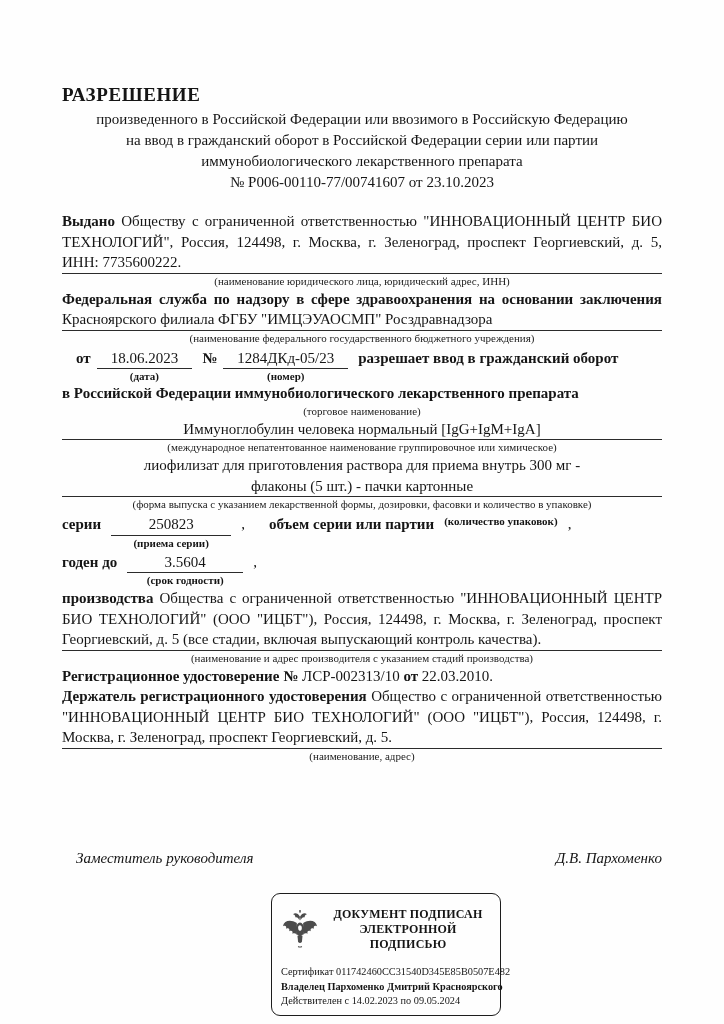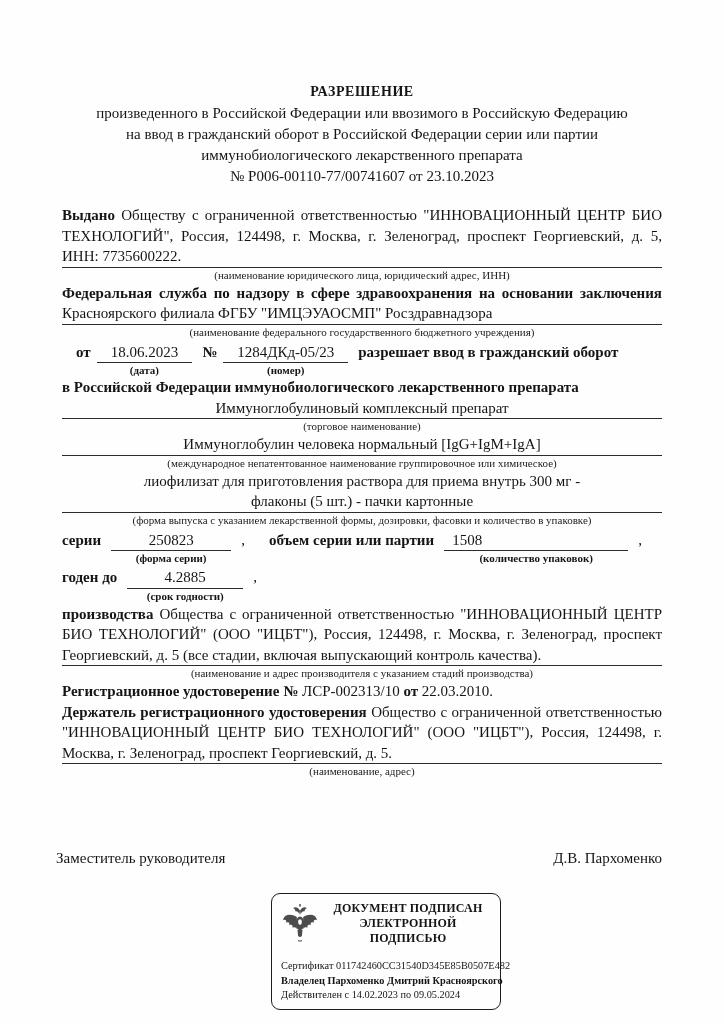--- a/index.html
+++ b/index.html
@@ -10,47 +10,47 @@
     background:#fefefe;
     color:#151515;
     font-family:"Liberation Serif","DejaVu Serif",serif;
     font-size:15px;
     box-sizing:border-box;
     padding:84px 62px 0 62px;
     overflow:hidden;
     box-shadow:0 0 6px rgba(0,0,0,.25);
   }
   
-  .doc-title{text-align:center;font-weight:bold;font-size:14px;letter-spacing:.6px;margin-bottom:3px;}
+  .doc-title{font-weight:bold;font-size:19px;letter-spacing:.6px;margin-bottom:3px;}
   .subtitle-line{text-align:center;font-size:15px;line-height:21px;}
   .body{margin-top:18px;}
   
   .para{margin:0;text-align:justify;line-height:20.5px;}
   .ruled{border-bottom:1.1px solid #2b2b2b;}
   .caption{text-align:center;font-size:11px;line-height:15px;color:#1c1c1c;}
   b{font-weight:bold;}
   
   .center-line{text-align:center;line-height:20.5px;border-bottom:1.1px solid #2b2b2b;}
   .center-line .ln{display:block;}
   
   .formrow{display:flex;align-items:flex-start;line-height:20.5px;}
   .formrow .lbl{white-space:nowrap;}
   .field{display:inline-flex;flex-direction:column;vertical-align:top;}
   .field .fv{border-bottom:1.1px solid #2b2b2b;text-align:center;line-height:20.5px;padding:0 14px;white-space:nowrap;}
   .field .fc{font-size:11px;line-height:14px;text-align:center;font-weight:bold;}
   .field.left .fv{text-align:left;padding:0 8px;}
   .gap6{width:6px;flex:none;} .gap10{width:10px;flex:none;} .gap24{width:24px;flex:none;}
   .indent{width:14px;flex:none;}
   
-  .sig-row{position:absolute;left:56px;right:62px;top:850px;display:flex;justify-content:space-between;font-size:15px;}
+  .sig-row{position:absolute;left:76px;right:62px;top:850px;display:flex;justify-content:space-between;font-size:15px;font-style:italic;}
   
   .stamp{
     position:absolute;left:271px;top:893px;width:230px;
     border:1.6px solid #1d1d1d;border-radius:9px;
-    box-sizing:border-box;padding:7px 9px 6px 9px;background:#fefefe;
+    box-sizing:border-box;padding:13px 9px 6px 9px;background:#fefefe;
   }
   .stamp-head{display:flex;align-items:center;}
   .stamp-emblem{flex:none;width:38px;height:40px;margin-right:6px;}
   .stamp-title{flex:1;text-align:center;font-weight:bold;font-size:12px;line-height:15px;letter-spacing:.2px;}
   .stamp-lines{margin-top:13px;font-size:10.3px;line-height:14.5px;white-space:nowrap;}
   .stamp-lines .owner{font-weight:bold;}
 </style>
 </head>
 <body>
 
@@ -86,57 +86,55 @@
       <span class="field">
         <span class="fv">1284ДКд-05/23</span>
         <span class="fc">(номер)</span>
       </span>
       <span class="gap10"></span>
       <b class="lbl">разрешает ввод в гражданский оборот</b>
     </div>
 
     <p class="para"><b>в Российской Федерации иммунобиологического лекарственного препарата</b></p>
 
-    <div class="center-line"><span>Иммуноглобулиновый комплексный препарат</span></div>
     <div class="caption">(торговое наименование)</div>
 
     <div class="center-line"><span>Иммуноглобулин человека нормальный [IgG+IgM+IgA]</span></div>
     <div class="caption">(международное непатентованное наименование группировочное или химическое)</div>
 
     <div class="center-line">
       <span class="ln">лиофилизат для приготовления раствора для приема внутрь 300 мг -</span>
       <span class="ln">флаконы (5 шт.) - пачки картонные</span>
     </div>
     <div class="caption">(форма выпуска с указанием лекарственной формы, дозировки, фасовки и количество в упаковке)</div>
 
     <div class="formrow" style="margin-top:2px;">
       <b class="lbl">серии</b>
       <span class="gap10"></span>
       <span class="field">
         <span class="fv" style="min-width:92px;">250823</span>
-        <span class="fc">(форма серии)</span>
+        <span class="fc">(приема серии)</span>
       </span>
       <span class="gap10"></span>
       <span class="lbl">,</span>
       <span class="gap24"></span>
       <b class="lbl">объем серии или партии</b>
       <span class="gap10"></span>
       <span class="field left">
-        <span class="fv" style="min-width:168px;">1508</span>
         <span class="fc">(количество упаковок)</span>
       </span>
       <span class="gap10"></span>
       <span class="lbl">,</span>
     </div>
 
     <div class="formrow" style="margin-top:2px;">
       <b class="lbl">годен до</b>
       <span class="gap10"></span>
       <span class="field">
-        <span class="fv" style="min-width:88px;">4.2885</span>
+        <span class="fv" style="min-width:88px;">3.5604</span>
         <span class="fc">(срок годности)</span>
       </span>
       <span class="gap10"></span>
       <span class="lbl">,</span>
     </div>
 
     <p class="para ruled" style="margin-top:1px;"><b>производства</b> <span>Общества с ограниченной ответственностью "ИННОВАЦИОННЫЙ ЦЕНТР БИО ТЕХНОЛОГИЙ" (ООО "ИЦБТ"), Россия, 124498, г. Москва, г. Зеленоград, проспект Георгиевский, д. 5 (все стадии, включая выпускающий контроль качества).</span></p>
     <div class="caption">(наименование и адрес производителя с указанием стадий производства)</div>
 
     <p class="para"><b>Регистрационное удостоверение №</b> <span>ЛСР-002313/10</span> <b>от</b> <span>22.03.2010.</span></p>

